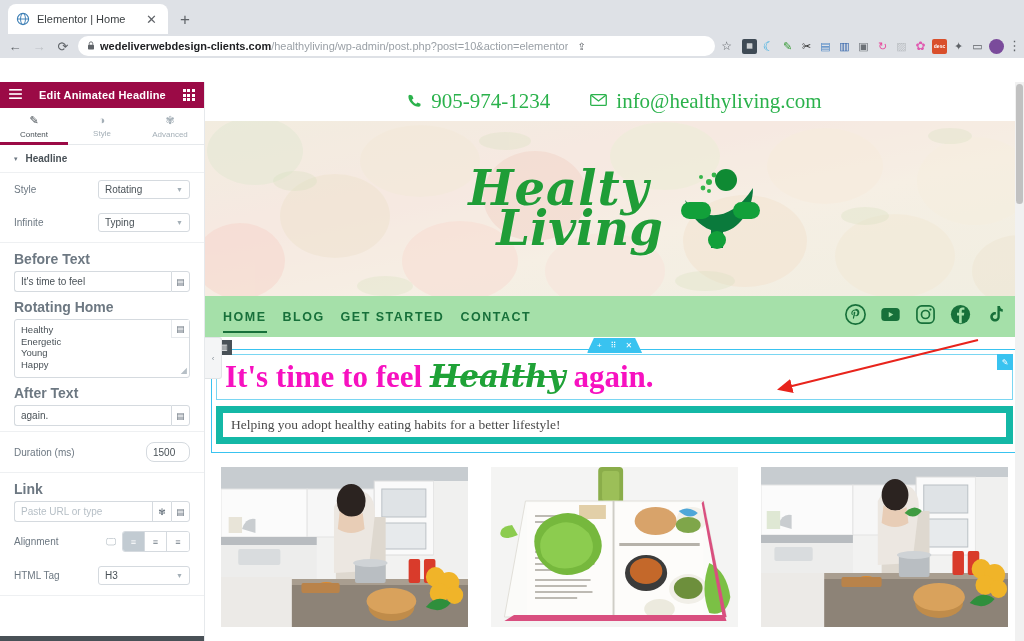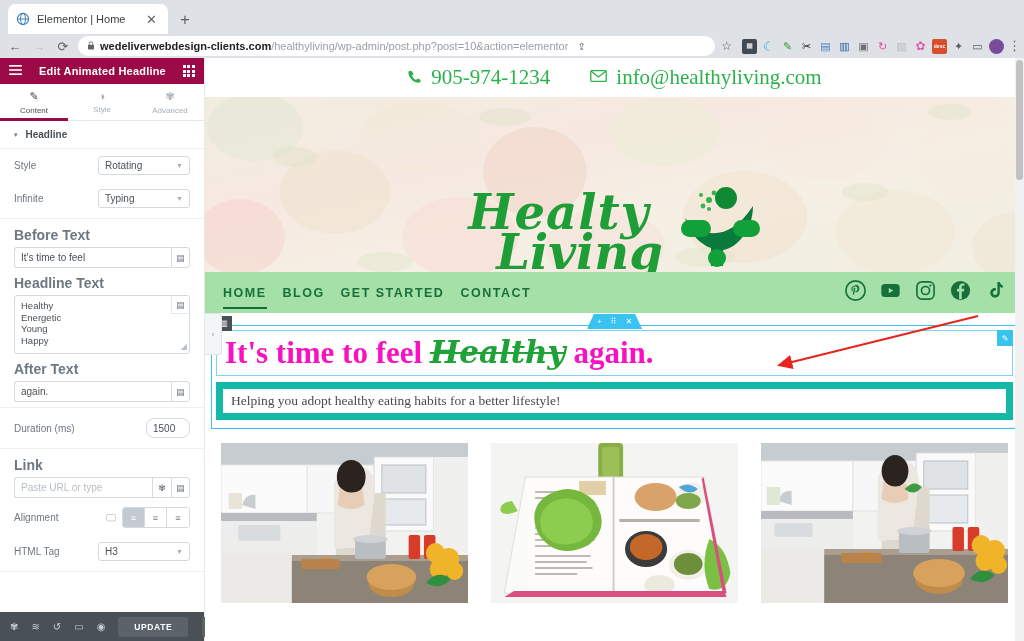--- a/index.html
+++ b/index.html
@@ -37,21 +37,21 @@
   .url b { color: #202124; font-weight: 700; }
   .omni-share { font-size: 10px; color: #5f6368; padding-left: 4px; }
   .ext-row { display: flex; align-items: center; gap: 4px; padding-left: 4px; }
   .ext { width: 15px; height: 15px; border-radius: 2px; position: relative;
          display: flex; align-items: center; justify-content: center;
          font-size: 8px; color: #fff; }
   .star { font-size: 12px; color: #5f6368; }
   .kebab { font-size: 13px; color: #5f6368; letter-spacing: 0; line-height: 8px; width: 10px; text-align: center;}
 
   
-  .workspace { width: 1024px; height: 524px; display: flex; }
+  .workspace { width: 1024px; height: 524px; display: flex; margin-top: 24px; }
 
   
   .panel { width: 205px; height: 583px; background: #fff; display: flex; flex-direction: column;
            border-right: 1px solid #e6e9ec; position: relative; }
   .panel-header {
     height: 26px; background: #9b0a46; color: #fff; display: flex; align-items: center;
     justify-content: space-between; padding: 0 9px;
   }
   .panel-header .burger { font-size: 12px; line-height: 1; }
   .panel-title { font-size: 11px; font-weight: 700; letter-spacing: .2px; }
@@ -134,21 +134,21 @@
   .preview { width: 819px; height: 583px; position: relative; background: #fff; overflow: hidden; }
 
   .topbar { height: 39px; background: #fff; display: flex; align-items: center;
             justify-content: center; gap: 40px; }
   .contact-item { display: flex; align-items: center; gap: 9px; }
   .contact-item .ico { color: #2bb24c; font-size: 15px; }
   .contact-item .txt { font-family: "Liberation Serif", serif; font-size: 21px; color: #2bb24c; }
 
   .hero { height: 175px; position: relative; overflow: hidden; }
   .hero-bg { position: absolute; inset: 0; }
-  .logo-wrap { position: absolute; inset: 0; display: flex; align-items: flex-end; justify-content: center; gap: 16px; }
+  .logo-wrap { position: absolute; inset: 0; display: flex; align-items: center; justify-content: center; gap: 16px; }
   .logo-text { font-family: "DejaVu Serif", serif; font-style: italic; font-weight: 700;
                color: #1f9d37; line-height: .82; text-align: left;
                text-shadow: 0 1px 0 rgba(255,255,255,.25); }
   .logo-text .l1 { font-size: 48px; display: block; letter-spacing: 1px; }
   .logo-text .l2 { font-size: 48px; display: block; padding-left: 28px; }
 
   .navbar { height: 41px; background: #a5e0a9; display: flex; align-items: center; padding: 0 18px; }
   .nav-links { display: flex; gap: 16px; align-items: center; height: 41px; }
   .nav-link { font-size: 12.5px; font-weight: 700; letter-spacing: 1.5px; color: #17703a;
               height: 41px; display: flex; align-items: center; position: relative; }
@@ -323,21 +323,21 @@
 
       <div class="field-block">
         <div class="field-label">Before Text</div>
         <div class="input-row">
           <div class="txt-input">It's time to feel</div>
           <div class="adorn">▤</div>
         </div>
       </div>
 
       <div class="field-block">
-        <div class="field-label">Headline Text</div>
+        <div class="field-label">Rotating Home</div>
         <div class="ta-wrap">
           <div class="textarea">
             <div>Healthy</div>
             <div>Energetic</div>
             <div>Young</div>
             <div>Happy</div>
             <span class="ta-resize">◢</span>
           </div>
           <div class="ta-btn">▤</div>
         </div>

